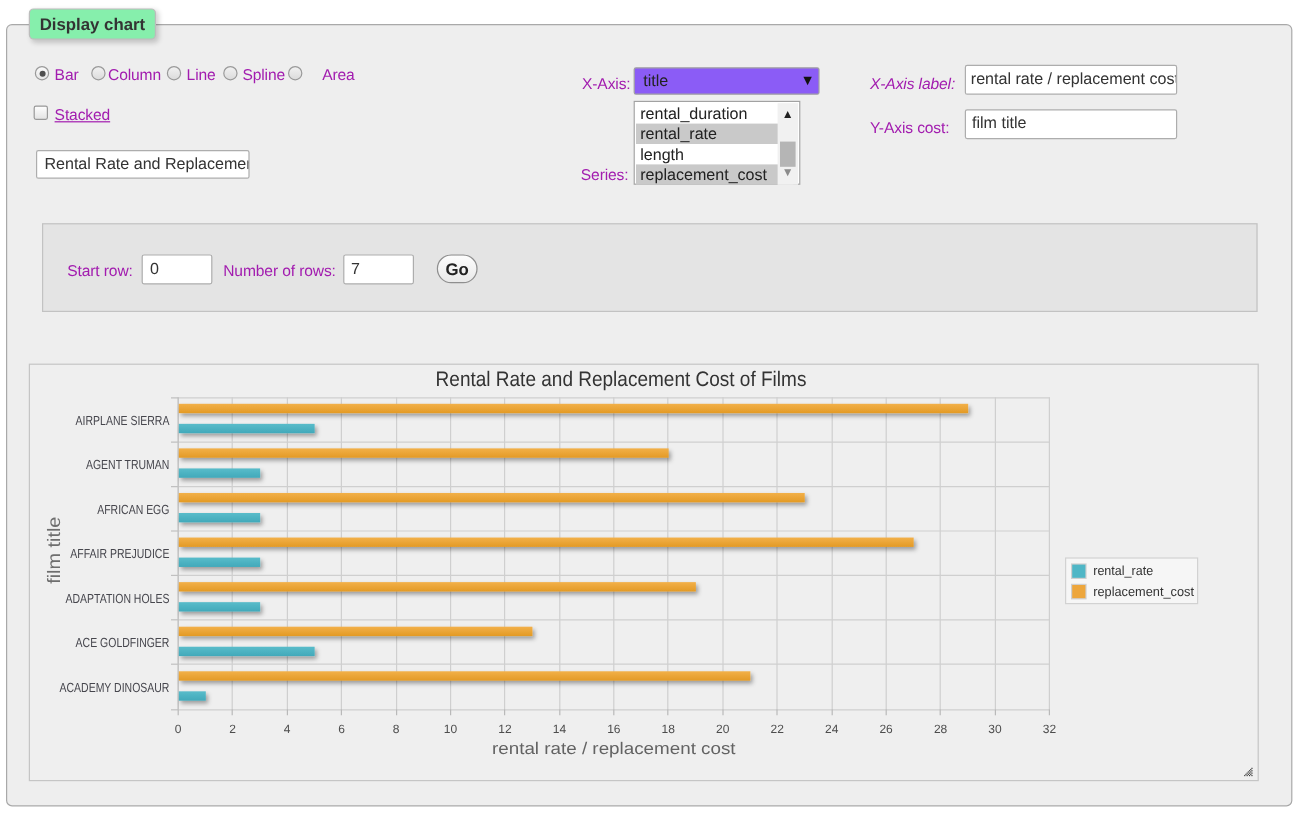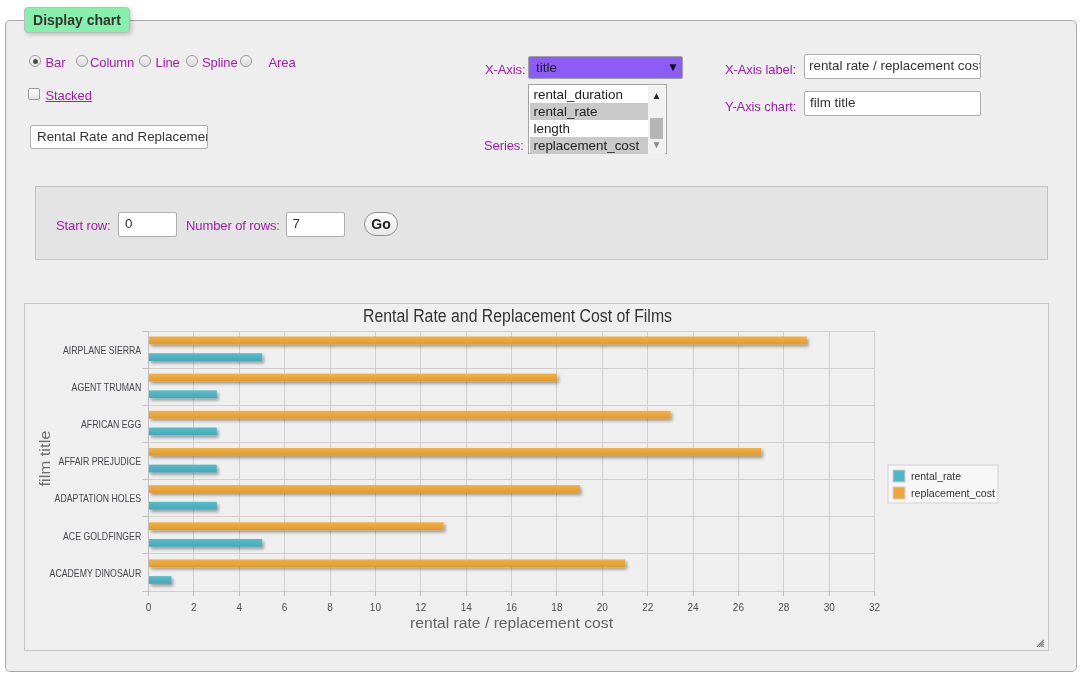--- a/index.html
+++ b/index.html
@@ -58,23 +58,23 @@
     <div class="opt sel" style="top:18px;">rental_rate</div>
     <div class="opt" style="top:35px;">length</div>
     <div class="opt sel" style="top:52px;">replacement_cost</div>
     <div id="sbar">
       <div class="sarrow" style="top:4px; color:#222;">▲</div>
       <div id="sthumb"></div>
       <div class="sarrow" style="bottom:4px; color:#8c8c8c;">▼</div>
     </div>
   </div>
 
-  <span class="lbl abs" style="left:725px; top:62px;">X-Axis label:</span>
+  <span class="lbl abs" style="left:725px; top:62px;font-style:italic;">X-Axis label:</span>
   <div class="tinput abs" style="left:804px; top:54px; width:177px; height:25px; line-height:22px; padding-left:4px;">rental rate / replacement cost</div>
-  <span class="lbl abs" style="left:725px; top:98.5px;">Y-Axis chart:</span>
+  <span class="lbl abs" style="left:725px; top:98.5px;">Y-Axis cost:</span>
   <div class="tinput abs" style="left:804px; top:91px; width:177px; height:25px; line-height:22px; padding-left:5px;">film title</div>
 
   <div id="toolbar" class="abs"></div>
   <span class="lbl abs" style="left:56px; top:217.5px;">Start row:</span>
   <div class="tinput abs" style="left:118px; top:211.5px; width:59px; height:25px; line-height:22px;">0</div>
   <span class="lbl abs" style="left:186px; top:217.5px;">Number of rows:</span>
   <div class="tinput abs" style="left:285.5px; top:211.5px; width:59px; height:25px; line-height:22px;">7</div>
   <div id="gobtn" class="abs">Go</div>
 
   <div id="chartbox" class="abs"></div>

